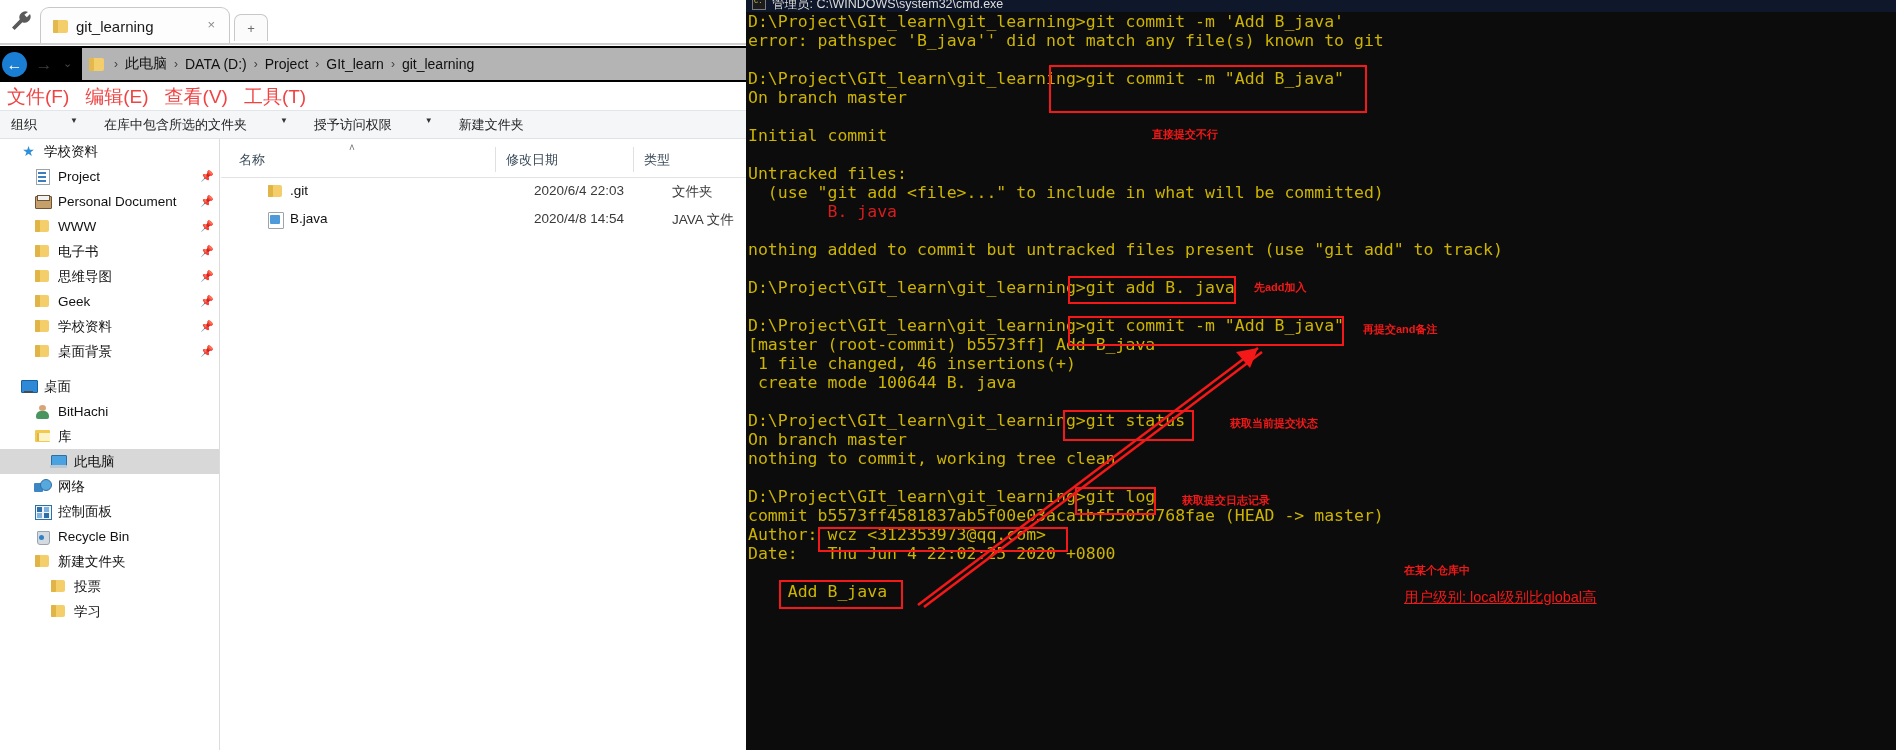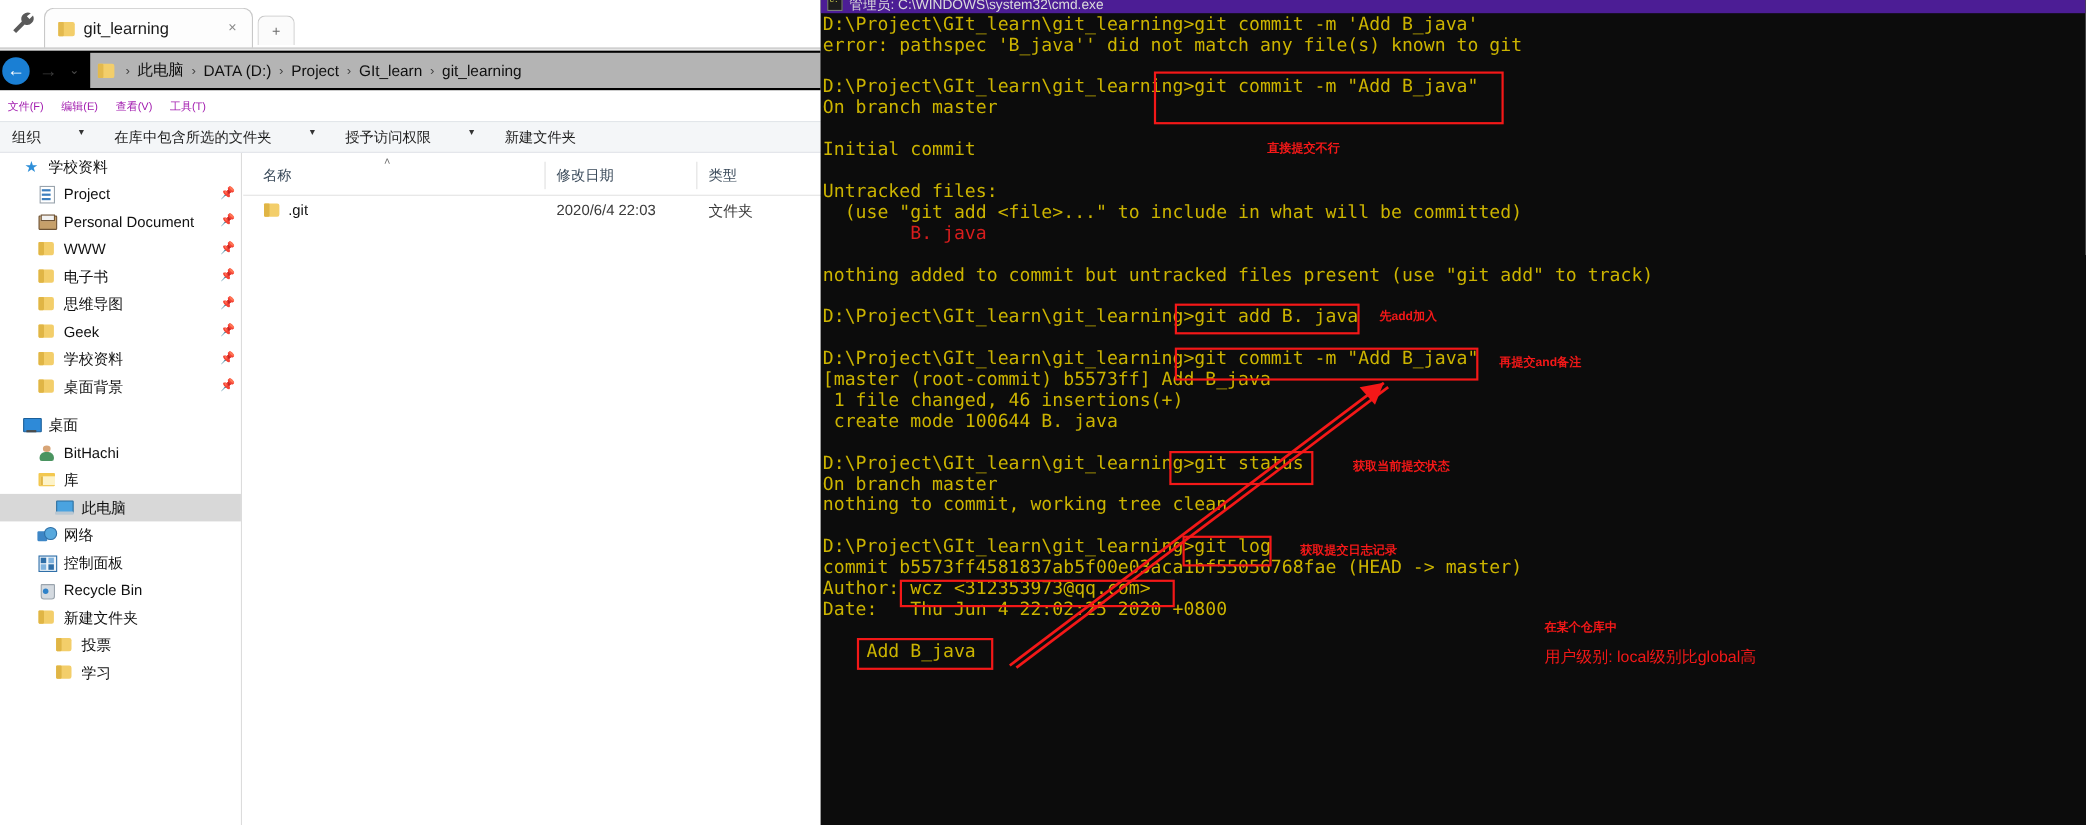--- a/index.html
+++ b/index.html
@@ -100,21 +100,21 @@
   }
   .crumb { font-size:14px; color:#101010; white-space:nowrap; }
   .crumb-sep { font-size:12px; color:#404040; padding:0 7px; }
 
   
   .menubar {
     position:absolute; left:0; top:84px; width:746px; height:26px;
     background:#ffffff;
     display:flex; align-items:center; padding-left:7px;
   }
-  .menuitem { font-size:10px; color:#a21caf; margin-right:16px; white-space:nowrap; }
+  .menuitem { font-size:19px; color:#ef4444; margin-right:16px; white-space:nowrap; }
 
   
   .cmdbar {
     position:absolute; left:0; top:110px; width:746px; height:29px;
     background:#f4f6f8; border-top:1px solid #e2e6ea; border-bottom:1px solid #dfe3e7;
     display:flex; align-items:center; padding-left:11px;
   }
   .cmditem {
     font-size:13px; color:#1d1d1d; margin-right:26px; white-space:nowrap;
     display:flex; align-items:flex-start;gap:28px;
@@ -236,42 +236,42 @@
   .fl-th {
     position:absolute; bottom:8px; font-size:13px; color:#3a4a5a; white-space:nowrap;
   }
   .fl-div {
     position:absolute; top:8px; bottom:5px; width:1px; background:#e0e0e0;
   }
   .sort-caret {
     position:absolute; left:128px; top:3px; font-size:10px; color:#707070;
   }
   .fl-row {
-    position:relative; height:28px;
+    position:relative; height:28px;margin-left:28px;
   }
   .fl-cell { position:absolute; top:5px; font-size:13.5px; color:#111; white-space:nowrap; }
   .fl-cell.dim { color:#3a3a3a; }
   .fl-icon { position:absolute; top:6px; width:17px; height:15px; }
   .ic-java:before{
     content:""; position:absolute; left:1px; top:0px; width:14px; height:15px;
     background:#ffffff; border:1px solid #9aa4ad; border-radius:1px;
   }
   .ic-java:after{
     content:""; position:absolute; left:3px; top:3px; width:10px; height:9px;
     background:#4f9ad8; border-radius:1px;
   }
 
   
   #cmd {
     position:absolute; left:746px; top:0; width:1150px; height:750px;
     background:#0c0c0c; overflow:hidden;
   }
   .cmd-titlebar {
     position:absolute; left:0; top:0; width:1150px; height:12px;
-    background:#4c1d95;
+    background:#0f172a;
   }
   .cmd-title {
     position:absolute; left:26px; top:-4px;
     font-size:12.5px; color:#dcdcdc;
     font-family:"Liberation Sans", sans-serif;
     white-space:nowrap;
   }
   .cmd-title-icon {
     position:absolute; left:6px; top:-1px; width:14px; height:11px;
     background:#1c1c1c; border:1px solid #7a7a7a;
@@ -471,20 +471,26 @@
       <div class="fl-th" style="left:285px;">修改日期</div>
       <div class="fl-div" style="left:412px;"></div>
       <div class="fl-th" style="left:423px;">类型</div>
     </div>
     <div id="filerows">
         <div class="fl-row">
           <span class="fl-icon ic-folder" style="left: 18px;"></span>
           <span class="fl-cell" style="left: 41px;">.git</span>
           <span class="fl-cell dim" style="left: 285px;">2020/6/4 22:03</span>
           <span class="fl-cell dim" style="left: 423px;">文件夹</span>
+        </div>
+        <div class="fl-row">
+          <span class="fl-icon ic-java" style="left: 18px;"></span>
+          <span class="fl-cell" style="left: 41px;">B.java</span>
+          <span class="fl-cell dim" style="left: 285px;">2020/4/8 14:54</span>
+          <span class="fl-cell dim" style="left: 423px;">JAVA 文件</span>
         </div>
       </div>
     <div class="scroll-thumb"></div>
   </div>
 </div>
 
 <div id="cmd">
   <div class="cmd-titlebar">
     <span class="cmd-title-icon"></span>
     <span class="cmd-title">管理员: C:\WINDOWS\system32\cmd.exe</span>
@@ -504,14 +510,14 @@
     <div class="anno-box" style="left: 1063px; top: 410px; width: 131px; height: 31px; border-color: rgb(244, 24, 24);"></div>
     <div class="anno-box" style="left: 1075px; top: 487px; width: 81px; height: 28px; border-color: rgb(244, 24, 24);"></div>
     <div class="anno-box" style="left: 818px; top: 527px; width: 250px; height: 25px; border-color: rgb(244, 24, 24);"></div>
     <div class="anno-box" style="left: 779px; top: 580px; width: 124px; height: 29px; border-color: rgb(244, 24, 24);"></div>
     <div class="anno-txt" style="left: 1152px; top: 127px; color: rgb(244, 24, 24);">直接提交不行</div>
     <div class="anno-txt" style="left: 1254px; top: 280px; color: rgb(244, 24, 24);">先add加入</div>
     <div class="anno-txt" style="left: 1363px; top: 322px; color: rgb(244, 24, 24);">再提交and备注</div>
     <div class="anno-txt" style="left: 1230px; top: 416px; color: rgb(244, 24, 24);">获取当前提交状态</div>
     <div class="anno-txt" style="left: 1182px; top: 493px; color: rgb(244, 24, 24);">获取提交日志记录</div>
     <div class="anno-txt" style="left: 1404px; top: 563px; color: rgb(244, 24, 24);">在某个仓库中</div>
-    <div class="anno-txt small" style="left: 1404px; top: 588px; color: rgb(244, 24, 24);">用户级别: local级别比global高</div>
+    <div class="anno-txt small" style="left: 1404px; top: 588px; color: rgb(244, 24, 24); text-decoration: underline;">用户级别: local级别比global高</div>
   </div>
 
 </body></html>

